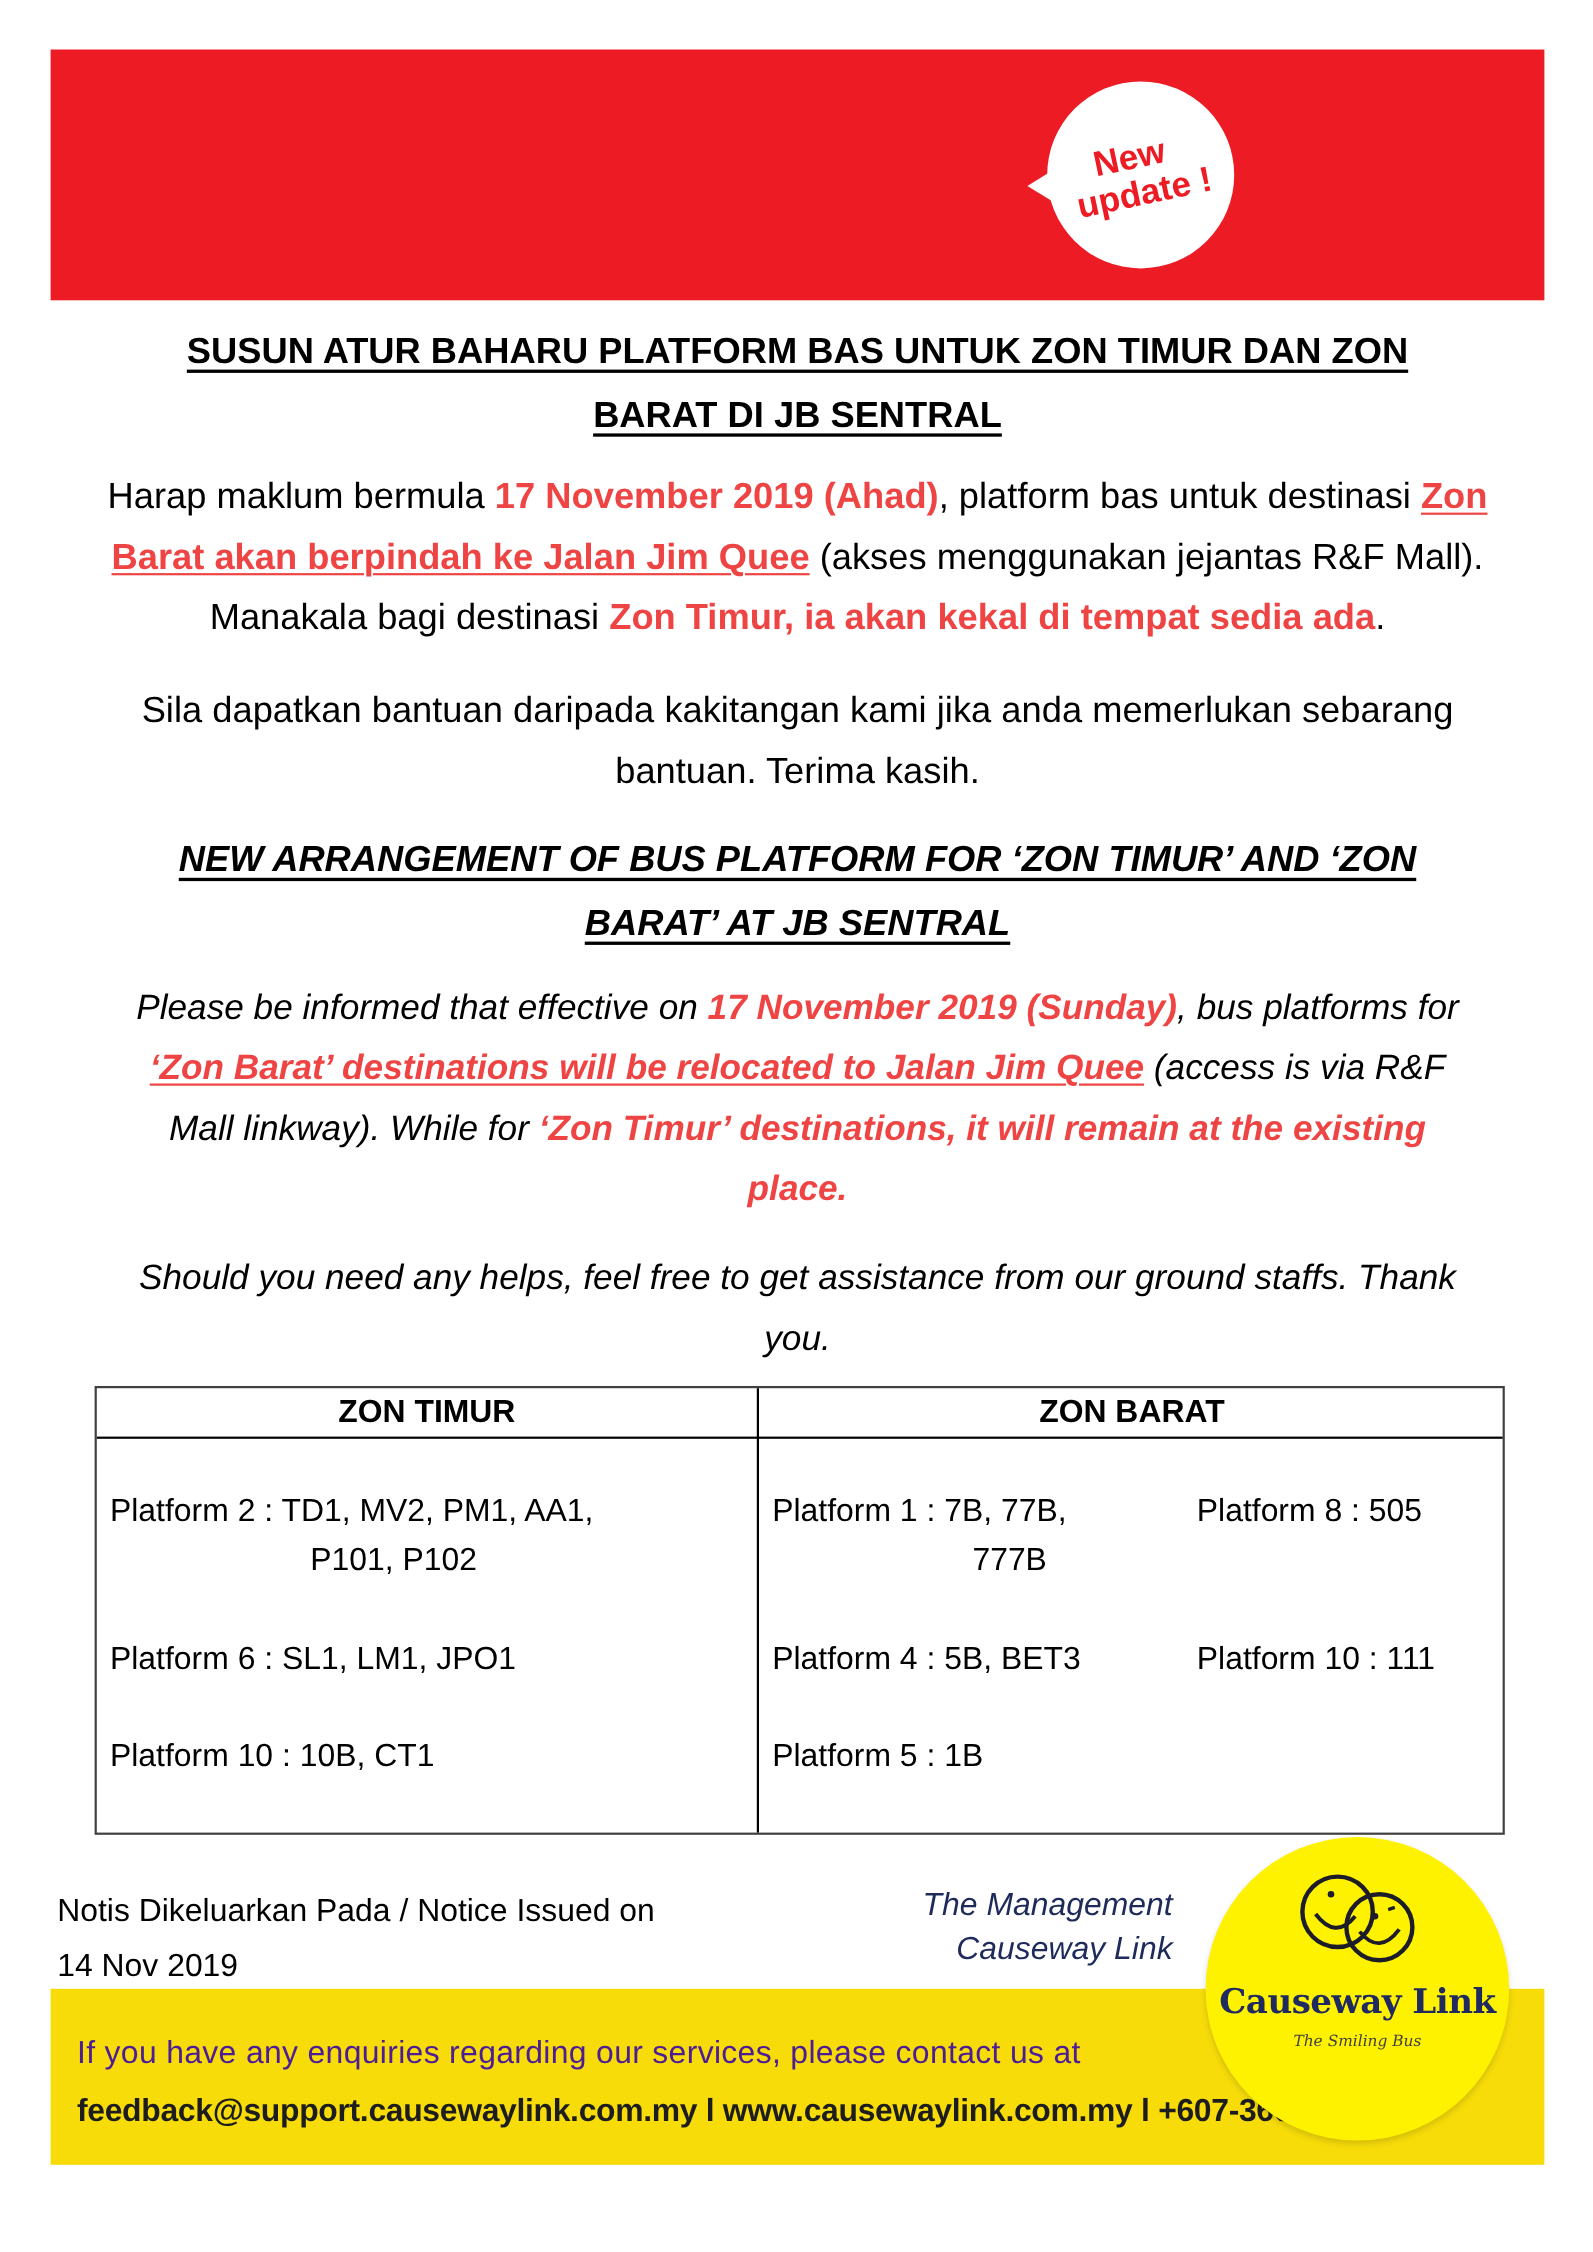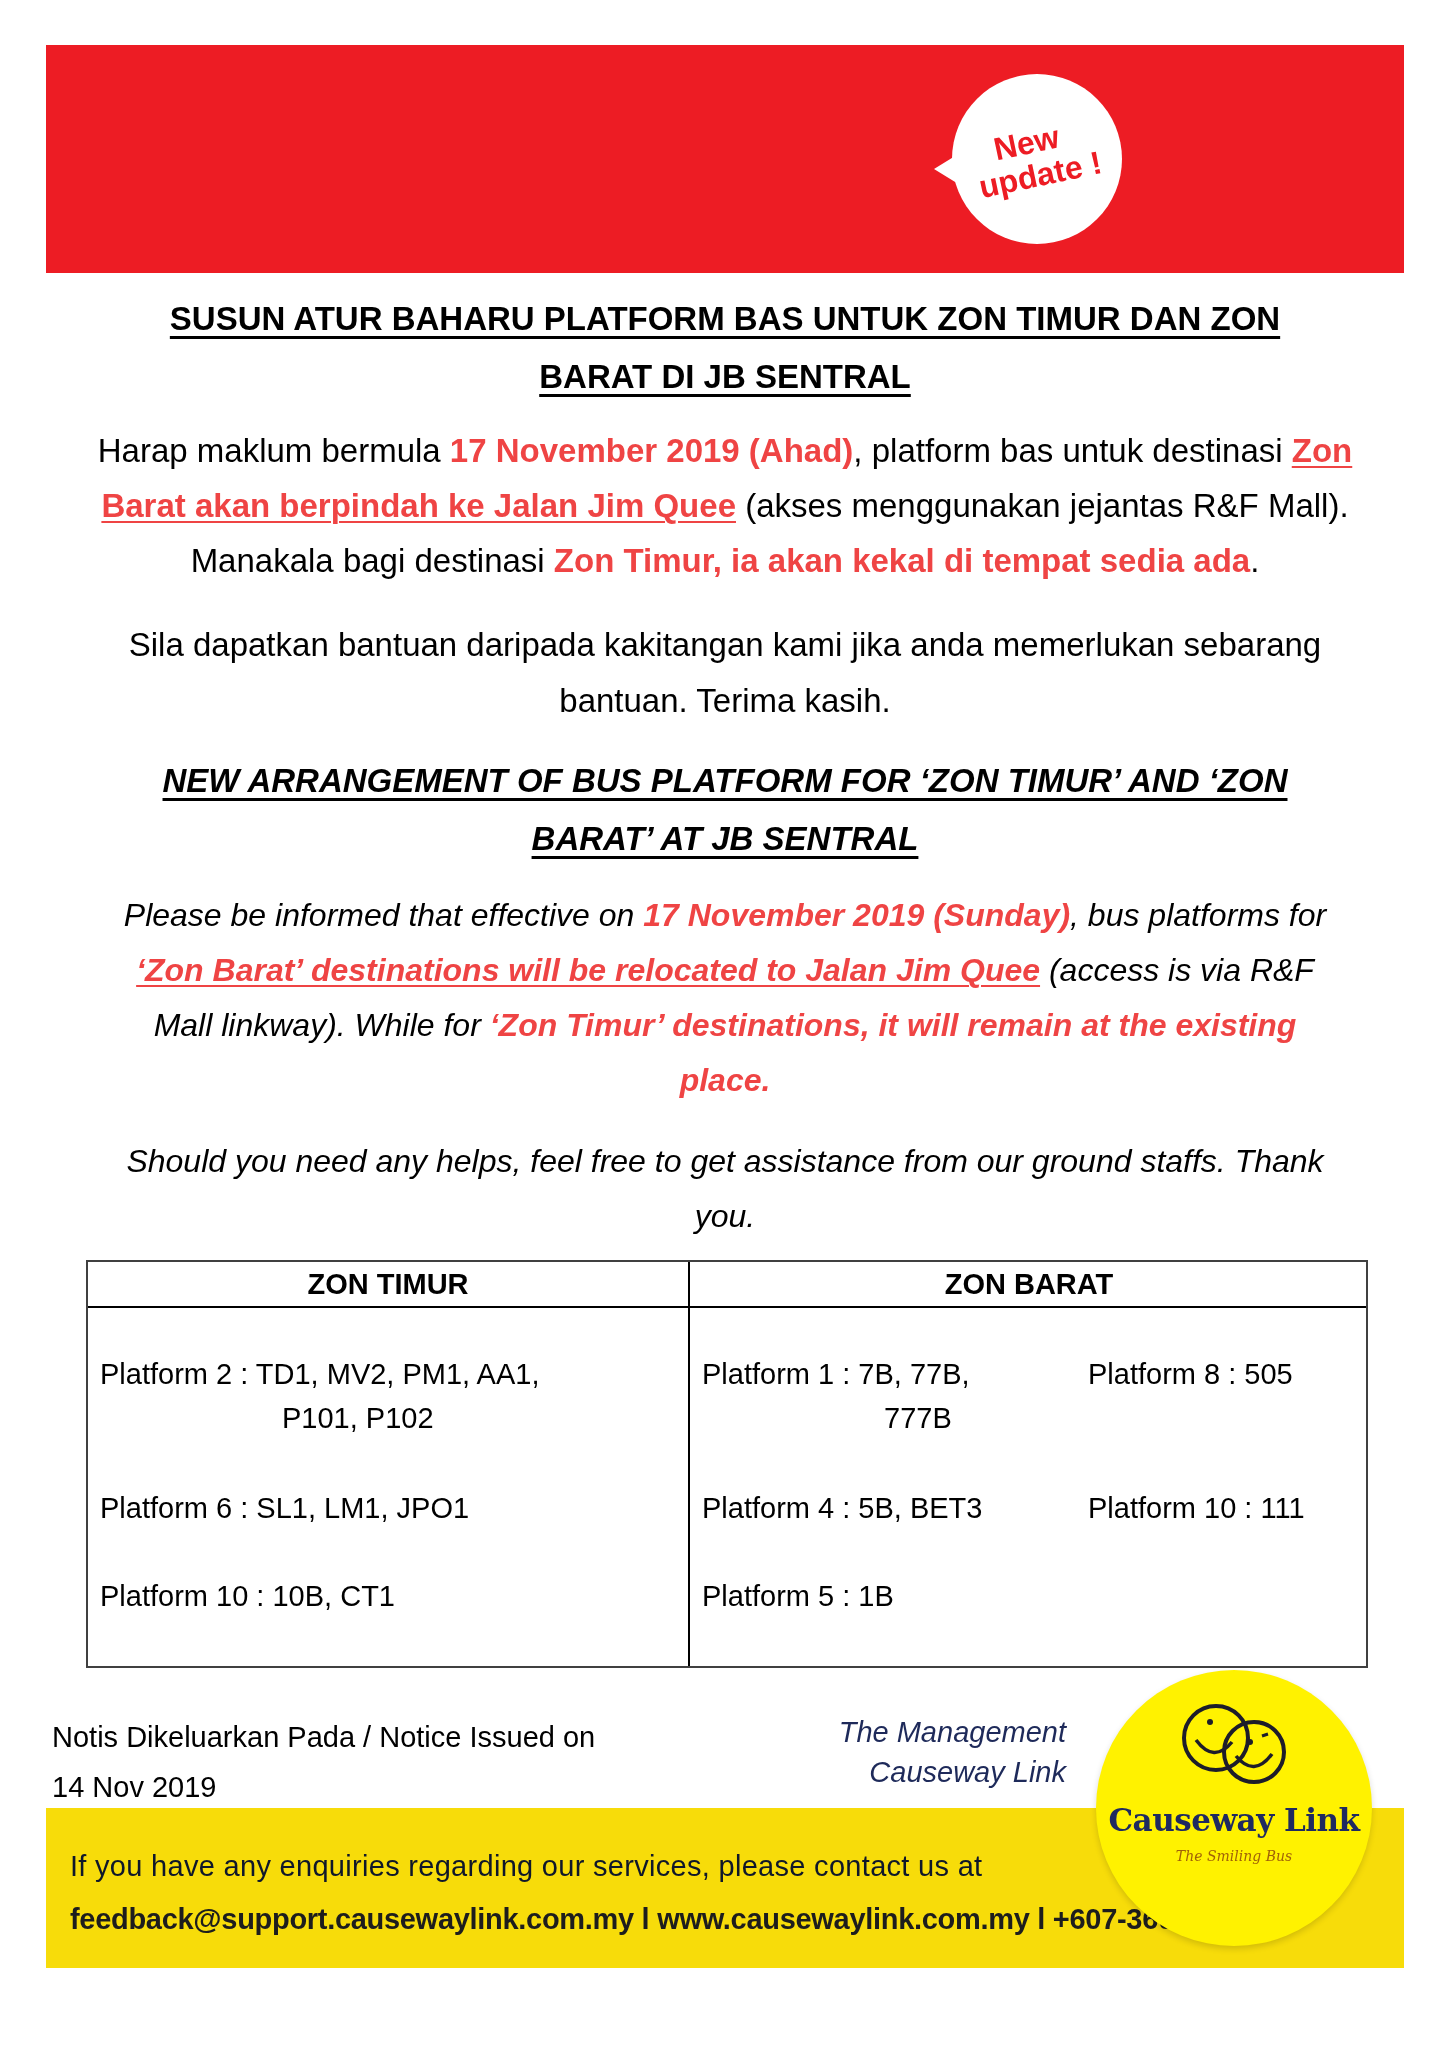--- a/index.html
+++ b/index.html
@@ -74,41 +74,41 @@
     .mgmt {
       position: absolute; left: 770px; top: 1712px; width: 296px; text-align: right;
       font-style: italic; font-size: 29px; line-height: 40px; color: #1e2a5a;
     }
 
     .footer {
       position: absolute; left: 46px; top: 1808px; width: 1358px; height: 160px;
       background: #f7dc0a;
     }
     .footer-enq {
-      position: absolute; left: 24px; top: 42px; font-size: 29px; color: #0f172a;
+      position: absolute; left: 24px; top: 42px; font-size: 29px; color: #4c1d95;
       letter-spacing: 0.3px;
     }
     .footer-contact {
       position: absolute; left: 24px; top: 95px; font-size: 29px; font-weight: bold;
       color: #1d1d1d; letter-spacing: -0.3px;
     }
 
     .logo {
       position: absolute; left: 1096px; top: 1670px; width: 276px; height: 276px;
       border-radius: 50%; background: #fff200;
       box-shadow: 0 3px 6px rgba(0,0,0,0.15);
     }
     .logo-name {
       position: absolute; left: 0; top: 132px; width: 276px; text-align: center;
       font-family: "DejaVu Serif", serif; font-weight: bold; font-size: 31px; color: #1f2a60;
       letter-spacing: -0.5px;
     }
     .logo-tag {
       position: absolute; left: 0; top: 178px; width: 276px; text-align: center;
-      font-family: "DejaVu Serif", serif; font-style: italic; font-size: 14px; color: #a16207;
+      font-family: "DejaVu Serif", serif; font-style: italic; font-size: 14px; color: #404040;
     }
     .logo-smiles { position: absolute; left: 78px; top: 26px; }
   </style>
 </head>
 <body>
 
 <div class="banner">
   <div class="bubble-tail"></div>
   <div class="bubble"></div>
   <div class="bubble-text">

